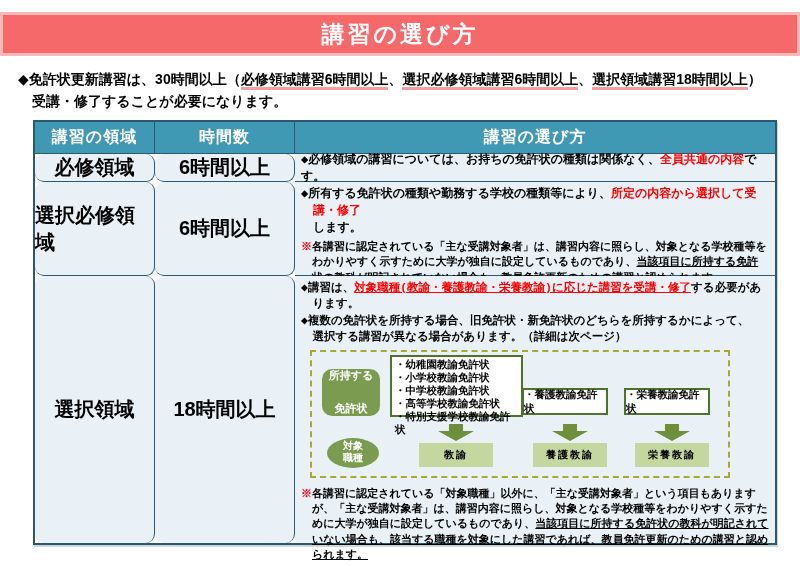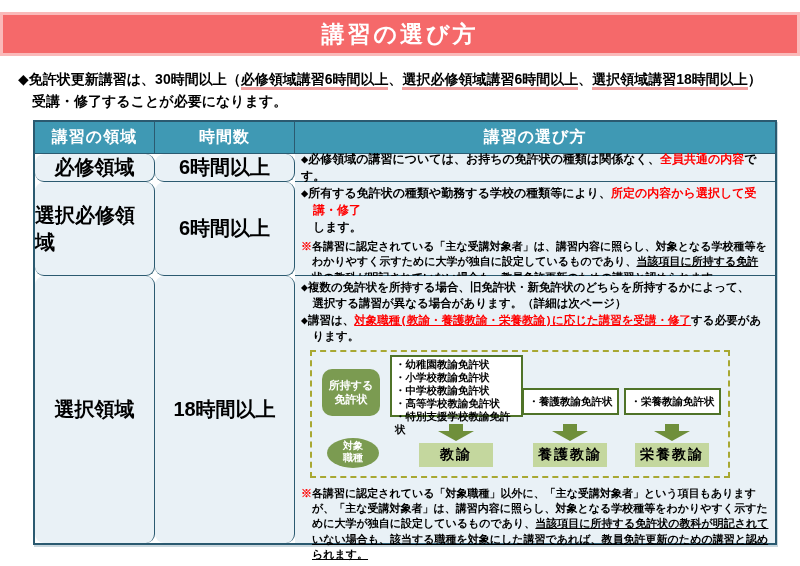--- a/index.html
+++ b/index.html
@@ -45,36 +45,36 @@
   .row3-bullets { font-size:11.5px; }
   .row3-bullets .hang { line-height:1.42; }
 
   
   .diagram { position:relative; width:420px; height:128px; margin:5px 0 0 9px;
     border:2px dashed var(--dashed_border,#A8A832); }
   .diagram > div, .diagram > svg { position:absolute; }
   .held-label { left:10px; top:17px; width:58px; height:47px;
     background:var(--green_dark,#7B9B51); color:#fff; border-radius:10px;
     font-size:11px; font-weight:bold; line-height:1.3; text-align:center;
-    display:flex; flex-direction:column; align-items:center; justify-content:center; }
+    display:flex; flex-direction:column; align-items:center; justify-content:space-between; }
   .lic-box { background:#fff; border:2px solid var(--green_border,#4F7328);
     font-weight:bold; }
   .lic-big { left:78px; top:3px; width:133px; height:62px;
     font-size:10.5px; line-height:13px; padding:2px 3px; }
-  .lic-small { width:97px; height:27px; top:36px; font-size:10.5px;
+  .lic-small { width:86px; height:27px; top:36px; font-size:10.5px;
     display:flex; align-items:center; justify-content:center; }
   .lic-nurse { left:210px; } .lic-nutrition { left:312px; }
   .arrow { top:72px; width:36px; height:17px; color:var(--green_arrow,#6F8F3B); }
   .arrow1 { left:126px; } .arrow2 { left:240px; } .arrow3 { left:342px; }
   .role-label { left:15px; top:86px; width:52px; height:30px; border-radius:50%;
     background:var(--green_dark,#7B9B51); color:#fff; font-size:10px; font-weight:bold;
     line-height:1.2; text-align:center;
     display:flex; flex-direction:column; align-items:center; justify-content:center; }
   .target { top:91px; width:74px; height:24px; background:var(--green_light,#C4D79E);
-    font-size:14px; font-weight:bold; letter-spacing:2px;
+    font-size:10px; font-weight:bold; letter-spacing:2px;
     display:flex; align-items:center; justify-content:center; }
   .target1 { left:107px; } .target2 { left:221px; } .target3 { left:323px; }
 </style>
 </head>
 <body>
 
 <div class="page">
 
   <div class="banner">
     <h1>講習の選び方</h1>
@@ -110,25 +110,25 @@
         <span class="red">※</span><span>各講習に認定されている「主な受講対象者」は、講習内容に照らし、対象となる学校種等をわかりやすく示すために大学が独自に設定しているものであり、</span><span class="black-u">当該項目に所持する免許状の教科が明記されていない場合も、教員免許更新のための講習と認められます。</span>
       </div>
     </div>
 
     <div class="cell label-cell last-row">選択領域</div>
     <div class="cell label-cell last-row">18時間以上</div>
     <div class="cell content-cell last-col last-row">
 
       <div class="row3-bullets">
         <div class="hang">
+          <span>◆講習は、</span><span class="red-u">対象職種(教諭・養護教諭・栄養教諭)に応じた講習を受講・修了</span><span>する必要があります。</span>
+        </div>
+        <div class="hang">
           <span>◆複数の免許状を所持する場合、旧免許状・新免許状のどちらを所持するかによって、</span><br>
           <span>選択する講習が異なる場合があります。（詳細は次ページ）</span>
-        </div>
-        <div class="hang">
-          <span>◆講習は、</span><span class="red-u">対象職種(教諭・養護教諭・栄養教諭)に応じた講習を受講・修了</span><span>する必要があります。</span>
         </div>
       </div>
 
       <div class="diagram">
         <div class="held-label">
           <span>所持する</span>
           <span>免許状</span>
         </div>
 
         <div class="lic-box lic-big">

